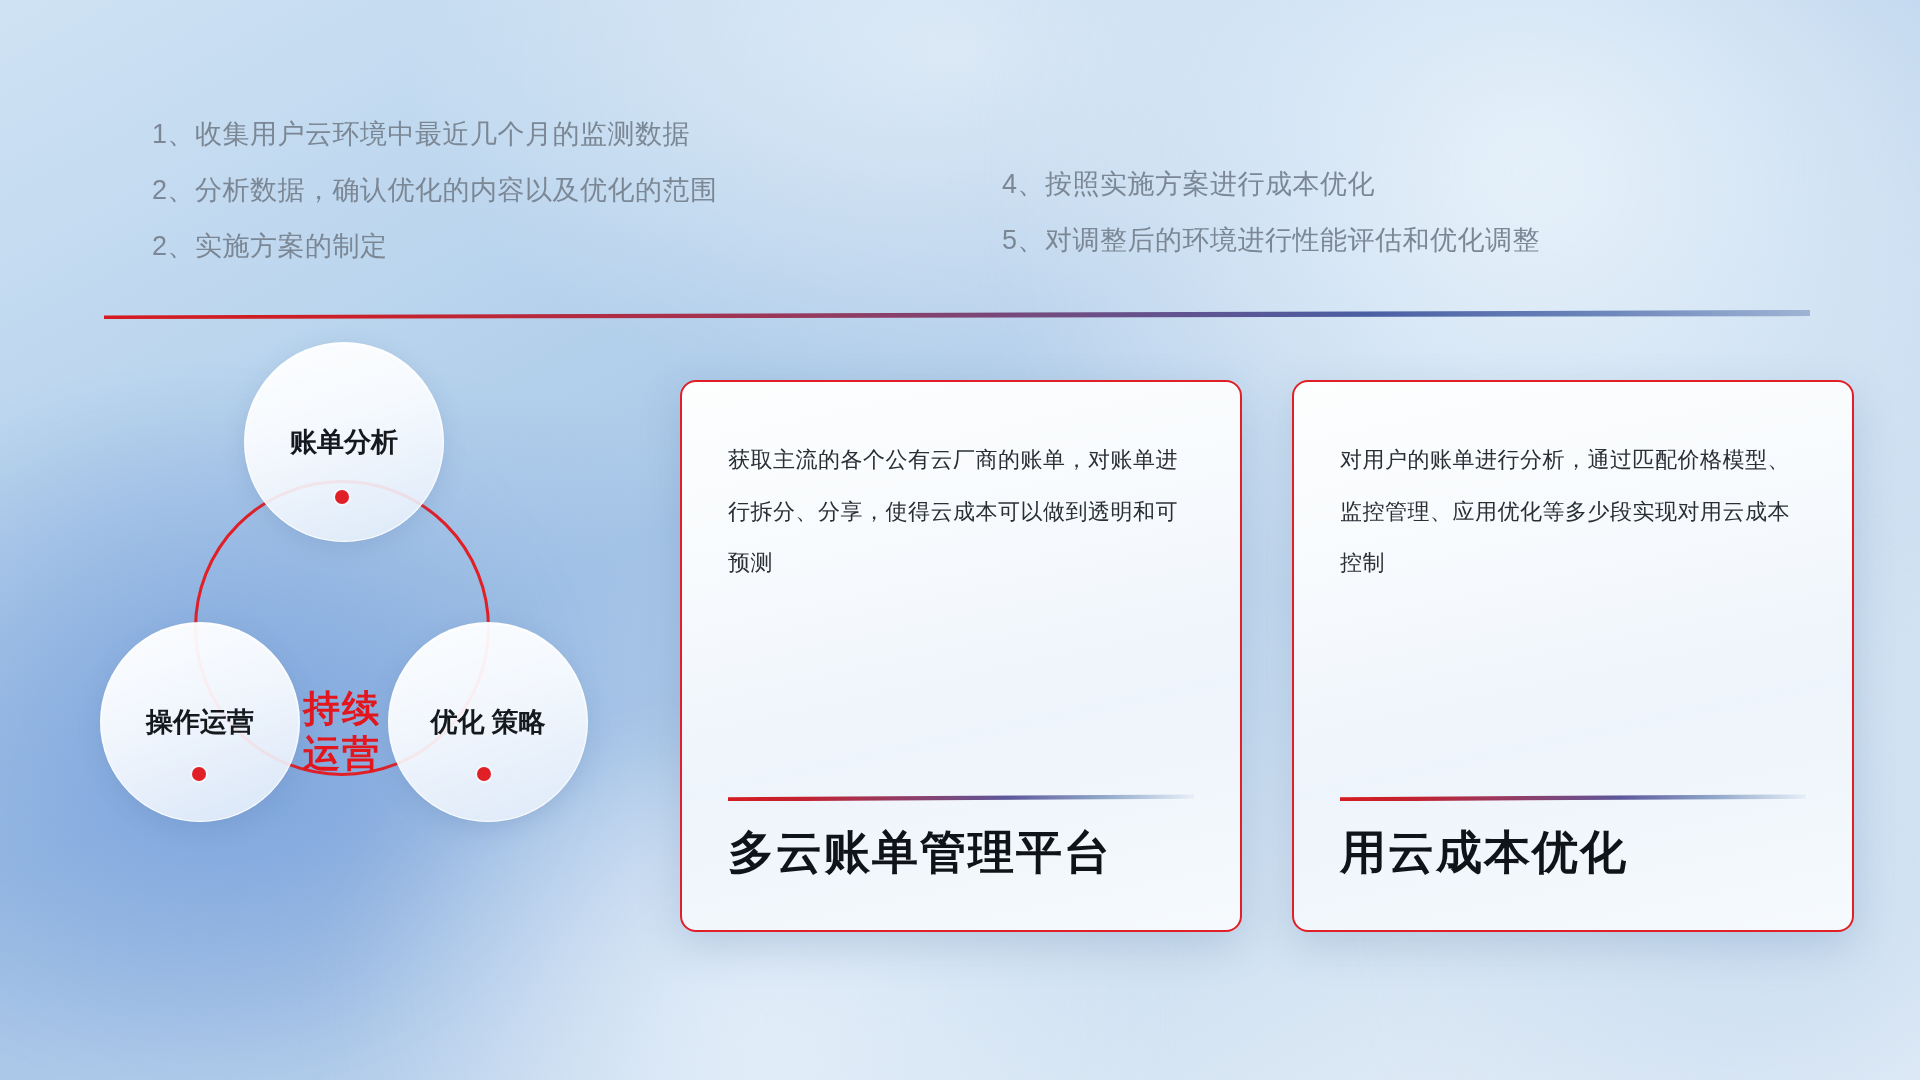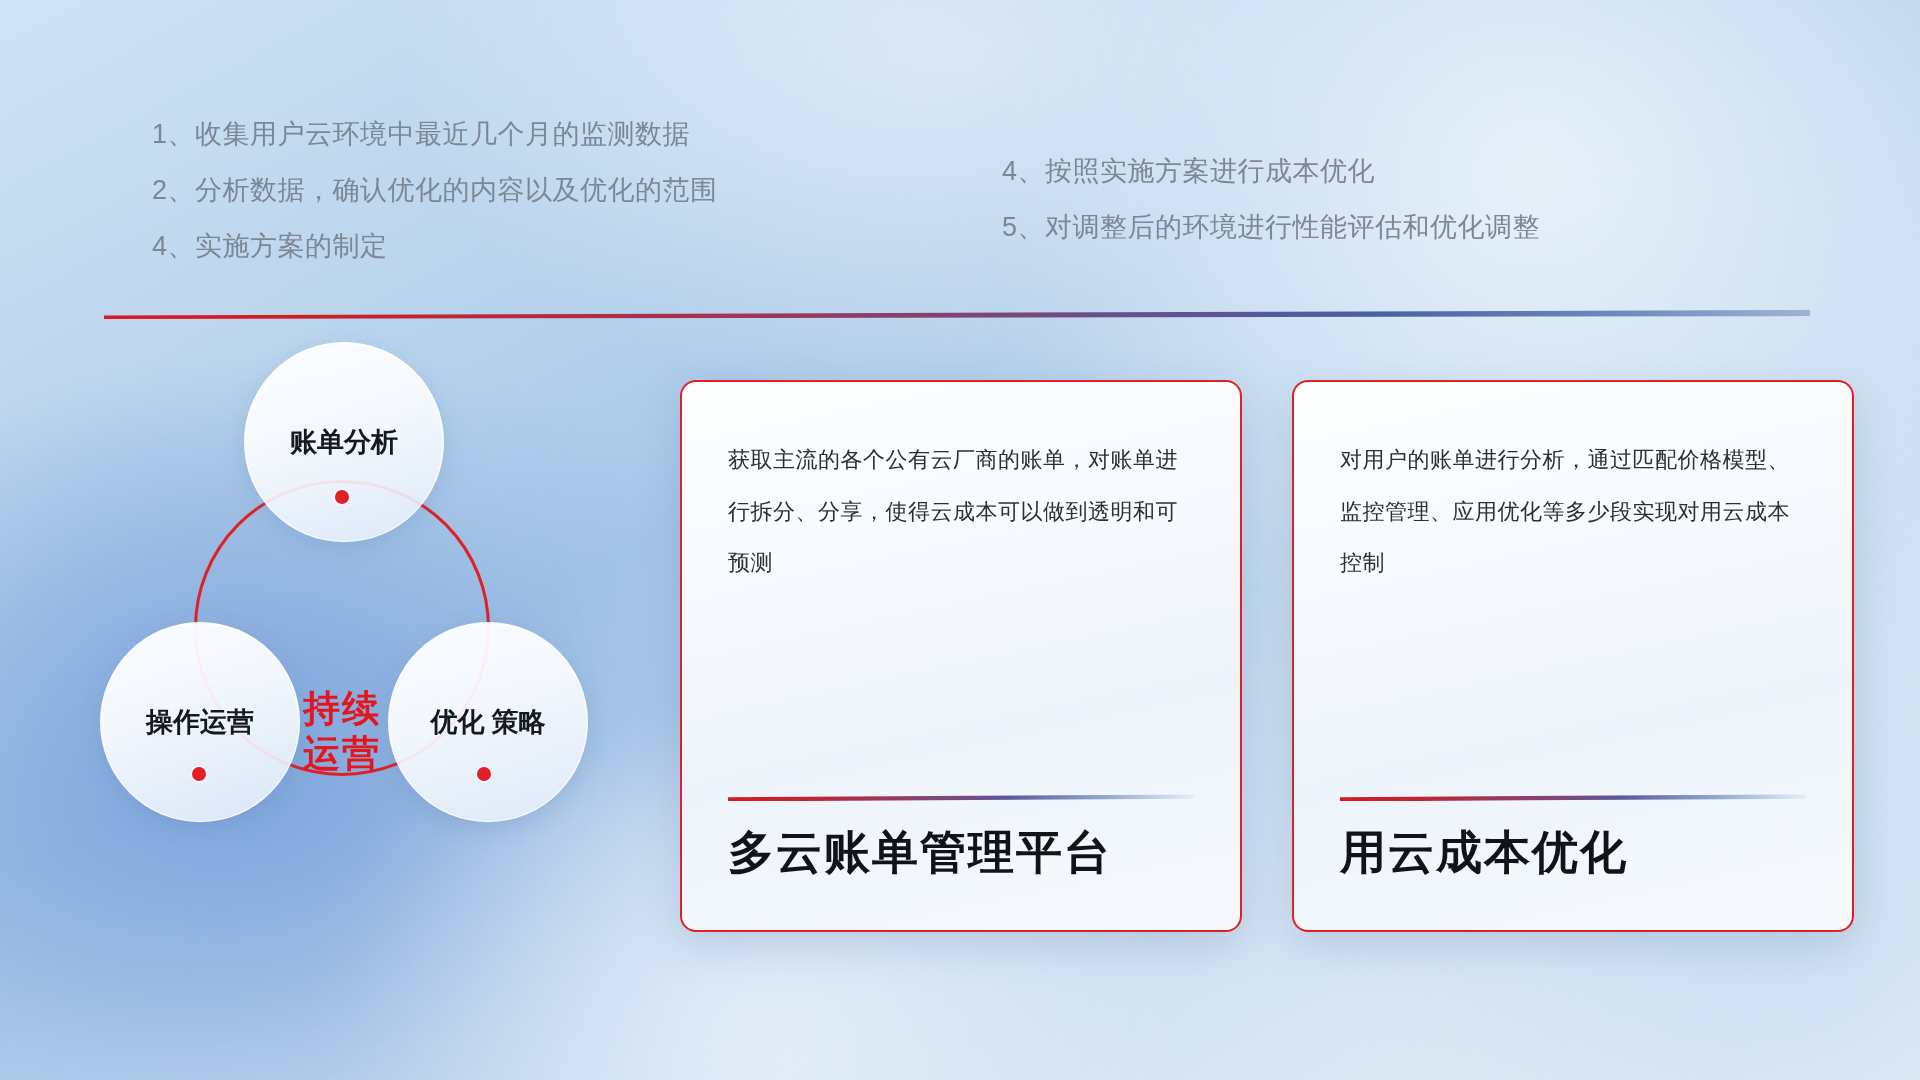--- a/index.html
+++ b/index.html
@@ -62,21 +62,21 @@
     font-size: 27px;
     letter-spacing: 0.5px;
     white-space: nowrap;
   }
   .bullets .row {
     margin-bottom: 22px;
     line-height: 1.25;
   }
   .bullets .row:last-child { margin-bottom: 0; }
   #bullets-left  { left: 152px; top: 118px; }
-  #bullets-right { left: 1002px; top: 155px; }
+  #bullets-right { left: 1002px; top: 168px; }
 
   
   #divider {
     position: absolute;
     left: 104px;
     top: 310px;
     width: 1706px;
     height: 9px;
   }
   #divider .bar {
@@ -199,21 +199,21 @@
 <div id="slide">
 
   <div class="bloom bloom-a"></div>
   <div class="bloom bloom-b"></div>
   <div class="bloom bloom-c"></div>
   <div class="bloom bloom-d"></div>
 
   <div class="bullets" id="bullets-left">
     <div class="row">1、收集用户云环境中最近几个月的监测数据</div>
     <div class="row">2、分析数据，确认优化的内容以及优化的范围</div>
-    <div class="row">4、实施方案的制定</div>
+    <div class="row">2、实施方案的制定</div>
   </div>
 
   <div class="bullets" id="bullets-right">
     <div class="row">4、按照实施方案进行成本优化</div>
     <div class="row">5、对调整后的环境进行性能评估和优化调整</div>
   </div>
 
   <div id="divider">
     <div class="bar"></div>
   </div>

